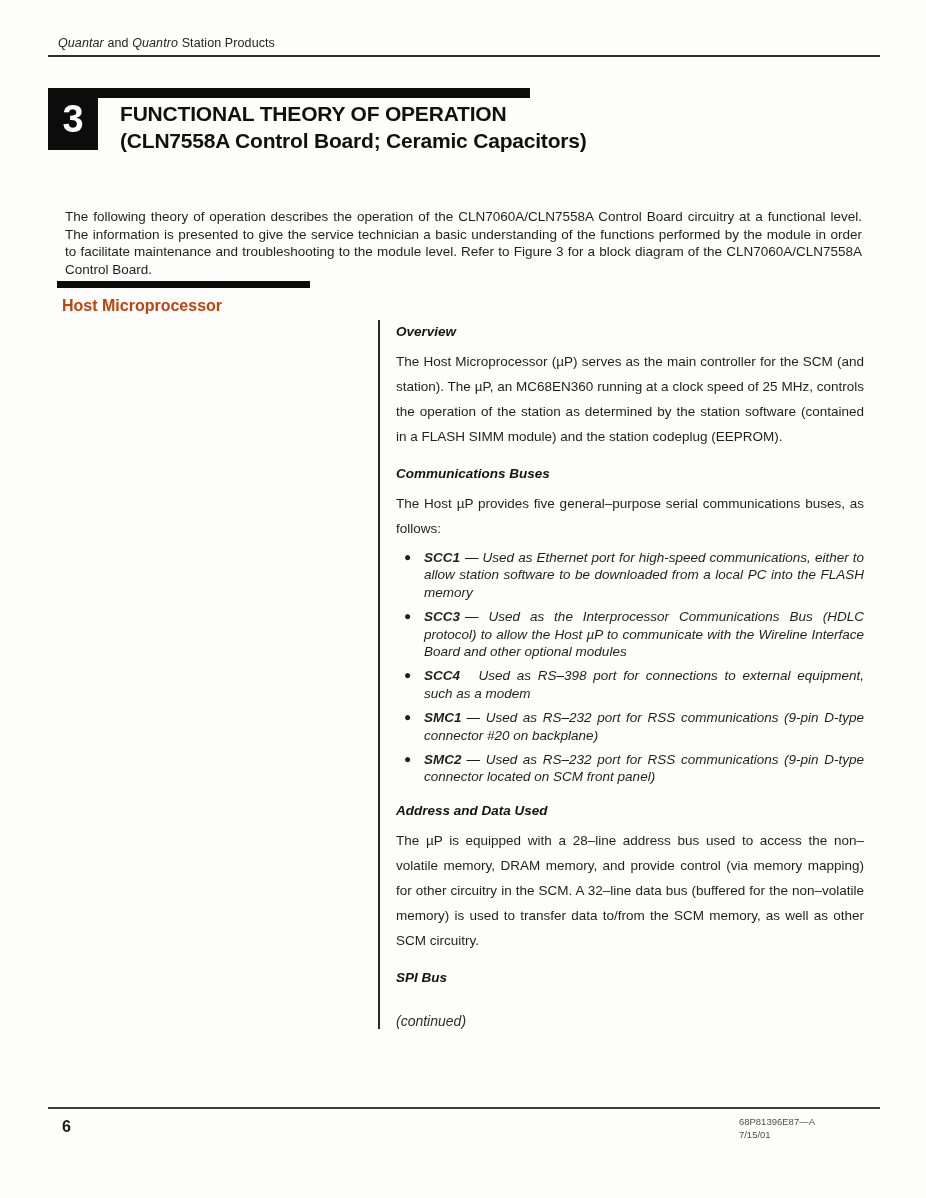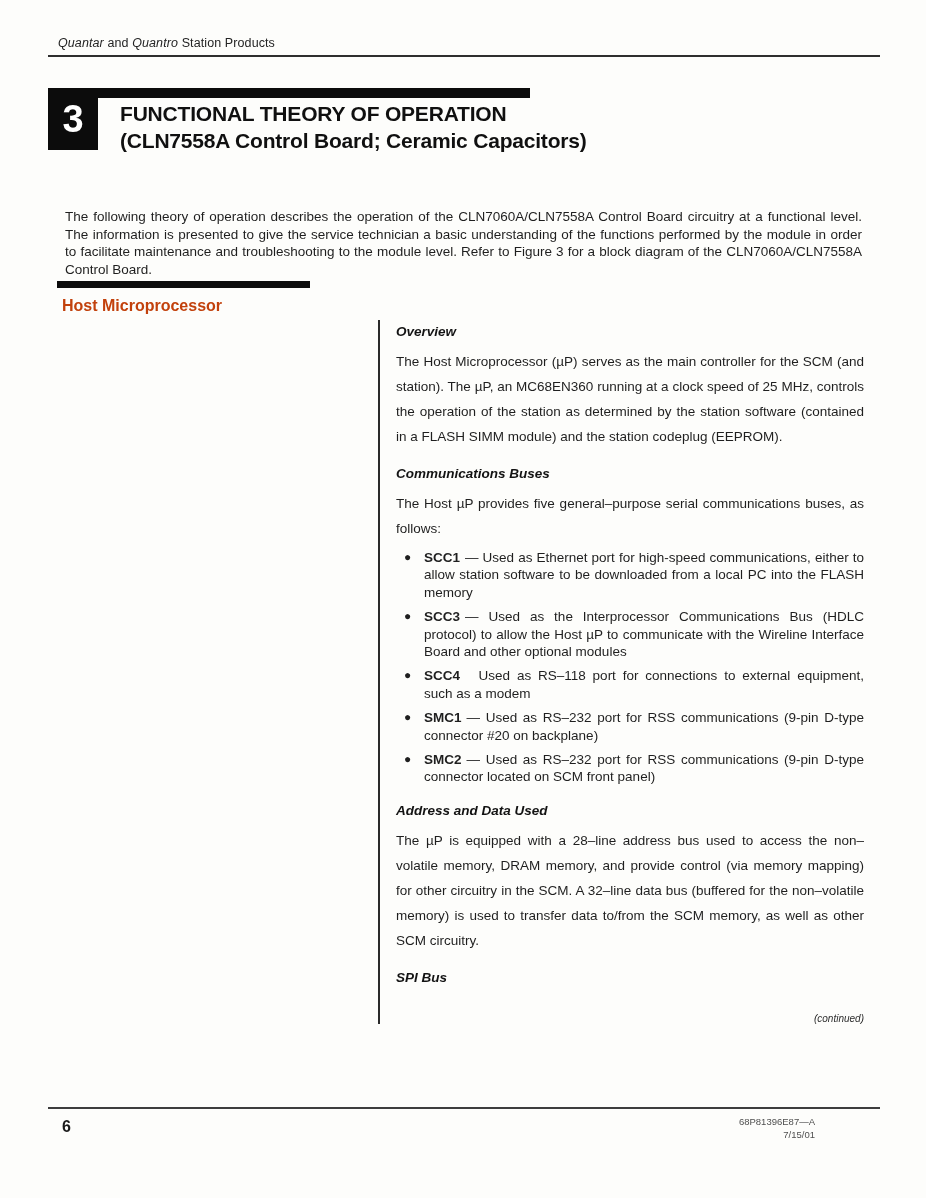--- a/index.html
+++ b/index.html
@@ -69,39 +69,39 @@
   .para {
     font-size: 13.5px; line-height: 25px; text-align: justify;
     margin: 0 0 8px 0;
   }
   .bullet-item { display: flex; margin: 3px 0 7px 0; }
   .bullet-marker {
     width: 28px; padding-left: 8px; box-sizing: border-box;
     font-size: 12px; line-height: 17.4px; flex: none;
   }
   .bullet-body {
-    flex: 1; font-size: 13.5px; line-height: 17.4px; text-align: justify;
+    flex: 1; font-size: 13.5px; line-height: 17.4px; text-align: justify; font-style: italic;
   }
   .bullet-body b { margin-right: 5px; }
   .continued-note {
-    margin-top: 28px; text-align: right;
-    font-size: 10px; font-style: italic; color: #2d2d2d;
+    margin-top: 28px; text-align: left;
+    font-size: 14px; font-style: italic; color: #2d2d2d;
   }
   
   .footer-rule {
     position: absolute; left: 48px; top: 1107px;
     width: 832px; height: 2px; background: #3d3d3d;
   }
   .page-number {
     position: absolute; left: 62px; top: 1118px;
     font-size: 16px; font-weight: bold; color: #1a1a1a;
   }
   .doc-info {
     position: absolute; right: 111px; top: 1116px;
-    text-align: right; font-size: 9.5px; line-height: 12.5px; color: #4f4f4f;
+    text-align: left; font-size: 9.5px; line-height: 12.5px; color: #4f4f4f;
   }
 </style>
 </head>
 <body>
 
 <div id="page">
 
   <div class="header-title">
     <span class="it">Quantar</span><span> and </span><span class="it">Quantro</span><span> Station Products</span>
   </div>
@@ -132,21 +132,21 @@
     <div class="bullet-item">
       <span class="bullet-marker">●</span>
       <div class="bullet-body"><b>SCC1</b><span>— Used as Ethernet port for high-speed communications, either to allow station software to be downloaded from a local PC into the FLASH memory</span></div>
     </div>
     <div class="bullet-item">
       <span class="bullet-marker">●</span>
       <div class="bullet-body"><b>SCC3</b><span>— Used as the Interprocessor Communications Bus (HDLC protocol) to allow the Host µP to communicate with the Wireline Interface Board and other optional modules</span></div>
     </div>
     <div class="bullet-item">
       <span class="bullet-marker">●</span>
-      <div class="bullet-body"><b>SCC4</b><span> Used as RS–118 port for connections to external equipment, such as a modem</span></div>
+      <div class="bullet-body"><b>SCC4</b><span> Used as RS–398 port for connections to external equipment, such as a modem</span></div>
     </div>
     <div class="bullet-item">
       <span class="bullet-marker">●</span>
       <div class="bullet-body"><b>SMC1</b><span>— Used as RS–232 port for RSS communications (9-pin D-type connector #20 on backplane)</span></div>
     </div>
     <div class="bullet-item">
       <span class="bullet-marker">●</span>
       <div class="bullet-body"><b>SMC2</b><span>— Used as RS–232 port for RSS communications (9-pin D-type connector located on SCM front panel)</span></div>
     </div>
 

